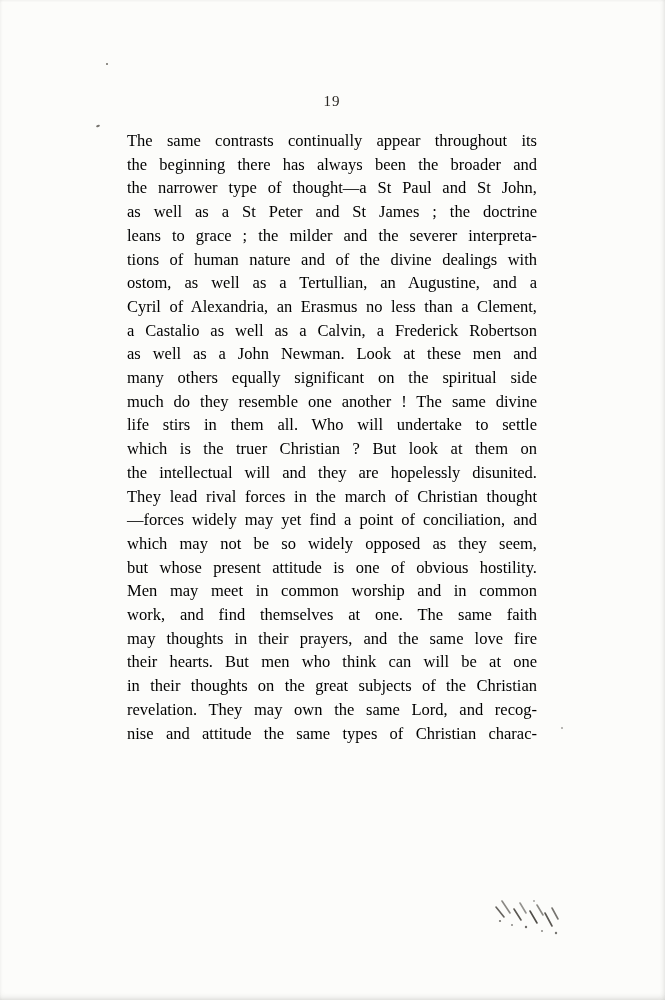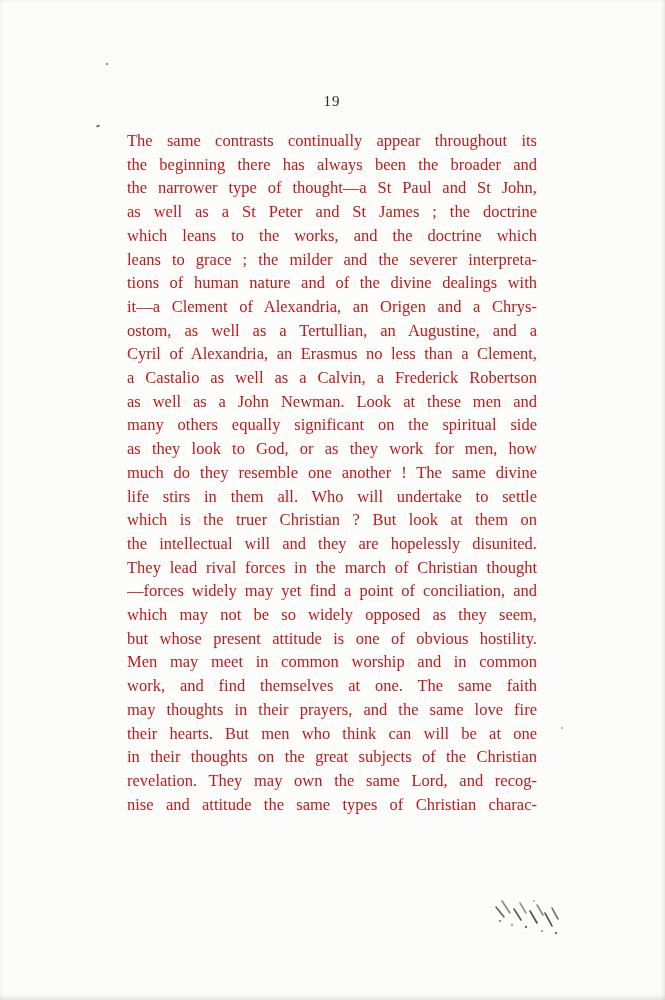--- a/index.html
+++ b/index.html
@@ -37,21 +37,21 @@
     top: 129px;
     left: 127px;
     width: 410px;
   }
   .line {
     font-size: 16.5px;
     line-height: 23.7px;
     text-align: justify;
     text-align-last: justify;
     word-spacing: 1px;
-    color: #b91c1c;
+    color: #000000;
   }
   .speck {
     position: absolute;
     background: #4a463f;
     border-radius: 50%;
   }
   .speck-1 { left: 106px; top: 63px; width: 2px; height: 2px; opacity: 0.8; }
   .speck-2 { left: 96px;  top: 125px; width: 4px; height: 2px; transform: rotate(-25deg); opacity: 0.75; }
   .speck-3 { left: 561px; top: 727px; width: 2px; height: 2px; opacity: 0.5; }
   .smudge {
@@ -67,30 +67,27 @@
 
 <div class="page">
 
   <div class="page-number">19</div>
 
   <div class="body-text" id="body-lines">
       <div class="line">The same contrasts continually appear throughout its</div>
       <div class="line">the beginning there has always been the broader and</div>
       <div class="line">the narrower type of thought—a St Paul and St John,</div>
       <div class="line">as well as a St Peter and St James ; the doctrine</div>
-      <div class="line">which leans to the works, and the doctrine which</div>
       <div class="line">leans to grace ; the milder and the severer interpreta-</div>
       <div class="line">tions of human nature and of the divine dealings with</div>
-      <div class="line">it—a Clement of Alexandria, an Origen and a Chrys-</div>
       <div class="line">ostom, as well as a Tertullian, an Augustine, and a</div>
       <div class="line">Cyril of Alexandria, an Erasmus no less than a Clement,</div>
       <div class="line">a Castalio as well as a Calvin, a Frederick Robertson</div>
       <div class="line">as well as a John Newman. Look at these men and</div>
       <div class="line">many others equally significant on the spiritual side</div>
-      <div class="line">as they look to God, or as they work for men, how</div>
       <div class="line">much do they resemble one another ! The same divine</div>
       <div class="line">life stirs in them all. Who will undertake to settle</div>
       <div class="line">which is the truer Christian ? But look at them on</div>
       <div class="line">the intellectual will and they are hopelessly disunited.</div>
       <div class="line">They lead rival forces in the march of Christian thought</div>
       <div class="line">—forces widely may yet find a point of conciliation, and</div>
       <div class="line">which may not be so widely opposed as they seem,</div>
       <div class="line">but whose present attitude is one of obvious hostility.</div>
       <div class="line">Men may meet in common worship and in common</div>
       <div class="line">work, and find themselves at one. The same faith</div>

